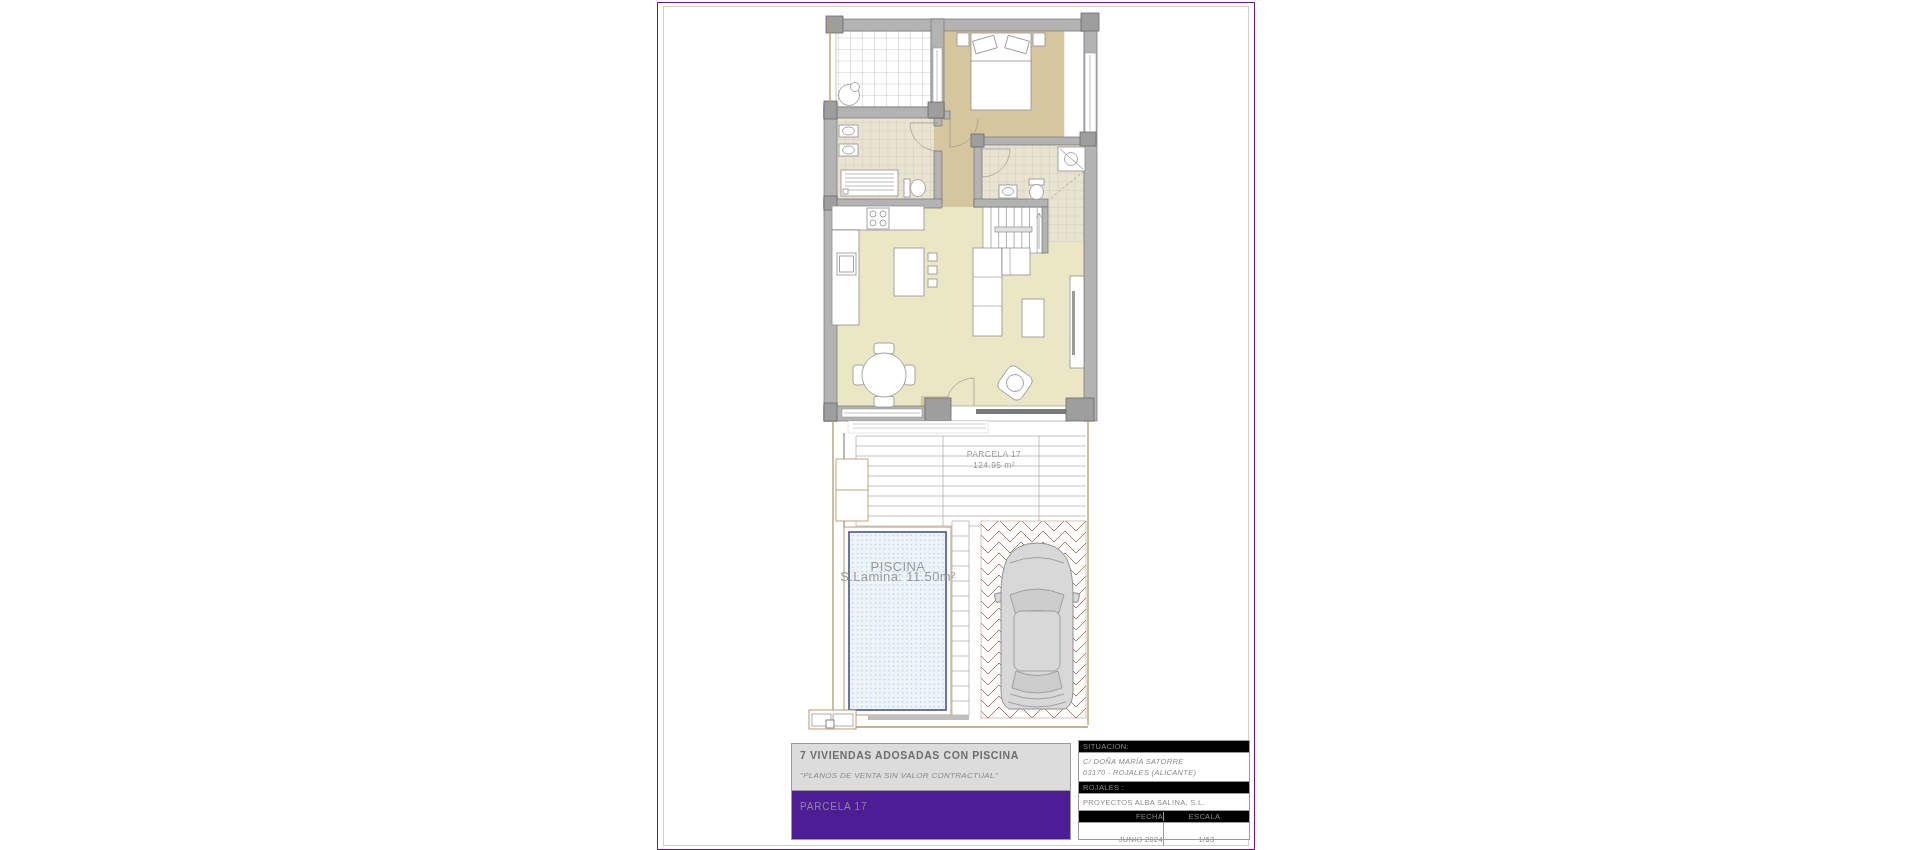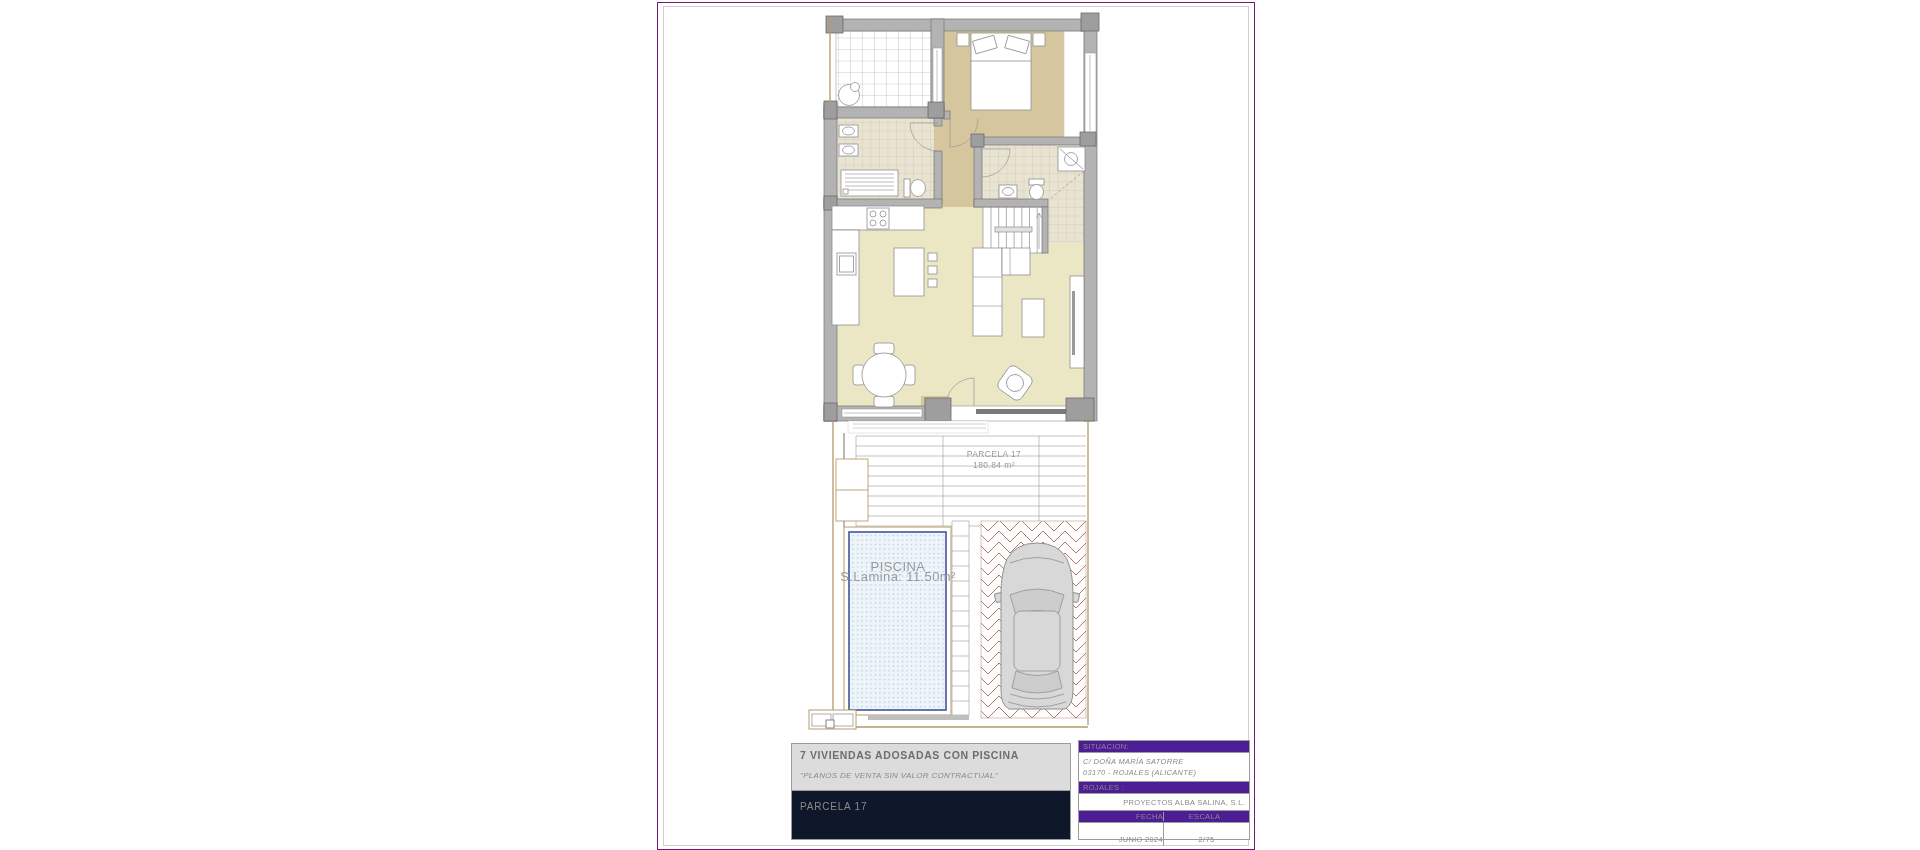--- a/index.html
+++ b/index.html
@@ -7,32 +7,32 @@
           font-family:"Liberation Sans",sans-serif;}
   .sheet{position:absolute;left:657px;top:2px;width:596px;height:846px;background:#ffffff;
          border:1px solid #701a75;}
   .frame{position:absolute;left:5px;top:3px;right:5px;bottom:3px;border:1px solid #cfcfcf;}
   .plan-svg{position:absolute;left:0;top:0;}
   .plan-label{position:absolute;text-align:center;color:#9a9a9a;letter-spacing:.4px;}
   .lbl-parcela{left:256px;top:446px;width:160px;font-size:8.5px;line-height:11px;}
   .lbl-piscina{left:181px;top:559px;width:118px;font-size:13px;line-height:10px;}
   
   .tb-left{position:absolute;left:133px;top:740px;width:280px;height:97px;border:1px solid #9c9c9c;
-           background:#0f172a;box-sizing:border-box;}
+           background:#4c1d95;box-sizing:border-box;}
   .tb-left .band{background:#dcdcdc;border-bottom:1px solid #9c9c9c;height:47px;box-sizing:border-box;
                  padding:5px 8px;}
   .tb-title{font-size:10.5px;font-weight:bold;color:#6e6e6e;letter-spacing:.6px;}
   .tb-disclaimer{font-size:8px;font-style:italic;color:#8a8a8a;letter-spacing:.3px;margin-top:10px;}
   .tb-parcel{font-size:10px;color:#8a8a8a;letter-spacing:.8px;padding:10px 8px;}
   .tb-right{position:absolute;left:420px;top:737px;width:172px;height:100px;border:1px solid #9c9c9c;
             background:#fff;box-sizing:border-box;font-size:7.5px;color:#8a8a8a;letter-spacing:.3px;}
   .tb-right .row{box-sizing:border-box;border-bottom:1px solid #9c9c9c;padding:1px 4px;}
-  .tb-right .gray{background:#4c1d95;}
+  .tb-right .gray{background:#000000;}
   .tb-right .addr{padding:3px 4px;line-height:11px;border-bottom:1px solid #9c9c9c;font-style:italic;}
-  .tb-right .name{padding:4px 4px 3px 4px;border-bottom:1px solid #9c9c9c;text-align:right;}
+  .tb-right .name{padding:4px 4px 3px 4px;border-bottom:1px solid #9c9c9c;}
   .tb-cols{display:flex;}
   .tb-cols .c1{width:50%;box-sizing:border-box;border-right:1px solid #9c9c9c;text-align:right;}
   .tb-cols .c2{width:50%;box-sizing:border-box;text-align:center;}
   .tb-cols.vals{border-bottom:none;}
   .tb-cols.vals .c1,.tb-cols.vals .c2{padding:12px 0 2px 0;}
 </style>
 </head>
 <body>
 
 <div class="canvas">
@@ -269,21 +269,21 @@
       <g fill="#ffffff">
         <rect x="151" y="707" width="47" height="19" stroke="#b89a6a" stroke-width="1"></rect>
         <rect x="154" y="711" width="19" height="12" stroke="#9a9a9a" stroke-width="0.8"></rect>
         <rect x="175" y="711" width="20" height="12" stroke="#9a9a9a" stroke-width="0.8"></rect>
         <rect x="168" y="717" width="8" height="8" stroke="#777777" stroke-width="0.9"></rect>
       </g>
     </svg>
 
     <div class="plan-label lbl-parcela">
       <div>PARCELA 17</div>
-      <div>180.84 m²</div>
+      <div>124.95 m²</div>
     </div>
     <div class="plan-label lbl-piscina">
       <div>PISCINA</div>
       <div>S.Lamina: 11.50m²</div>
     </div>
 
     <div class="tb-left">
       <div class="band">
         <div class="tb-title">7 VIVIENDAS ADOSADAS CON PISCINA</div>
         <div class="tb-disclaimer">"PLANOS DE VENTA SIN VALOR CONTRACTUAL"</div>
@@ -298,17 +298,17 @@
         <div>03170 - ROJALES (ALICANTE)</div>
       </div>
       <div class="row gray">ROJALES :</div>
       <div class="name">PROYECTOS ALBA SALINA, S.L.</div>
       <div class="tb-cols row gray">
         <div class="c1">FECHA</div>
         <div class="c2">ESCALA</div>
       </div>
       <div class="tb-cols vals">
         <div class="c1">JUNIO 2024</div>
-        <div class="c2">2/75</div>
+        <div class="c2">1/63</div>
       </div>
     </div>
   </div>
 </div>
 
 </body></html>

